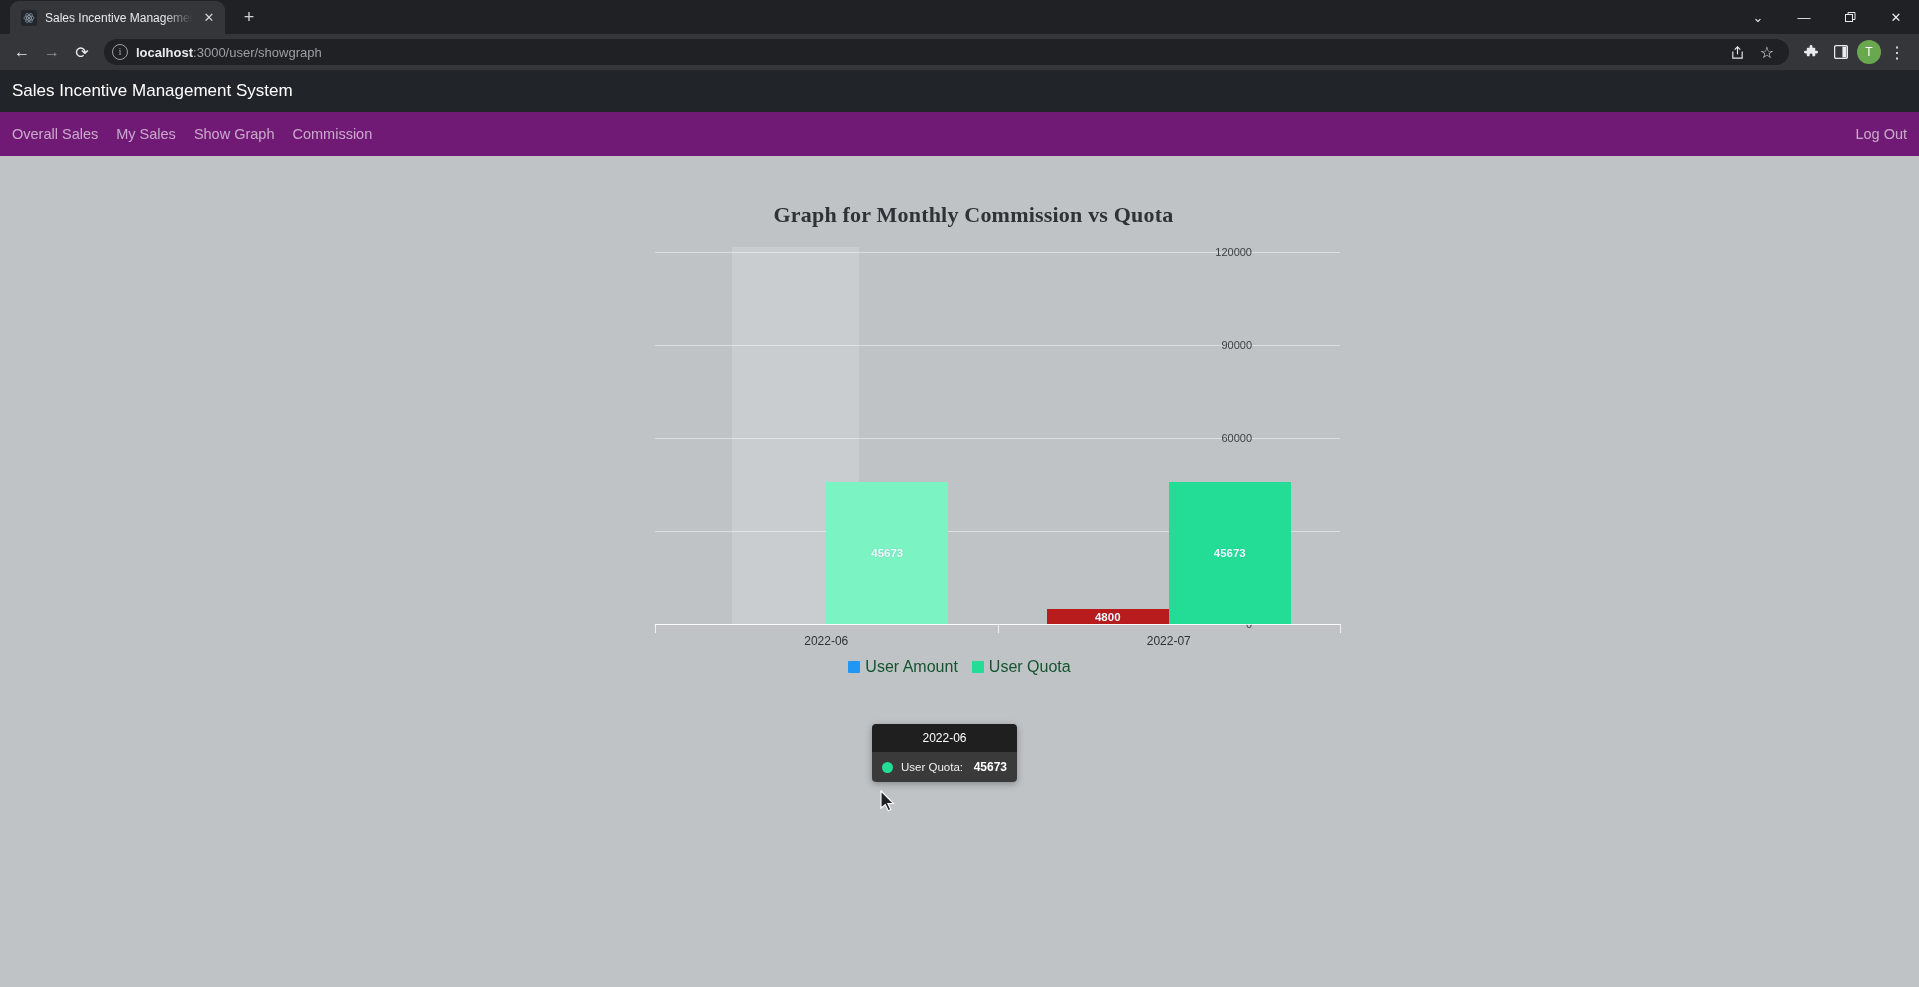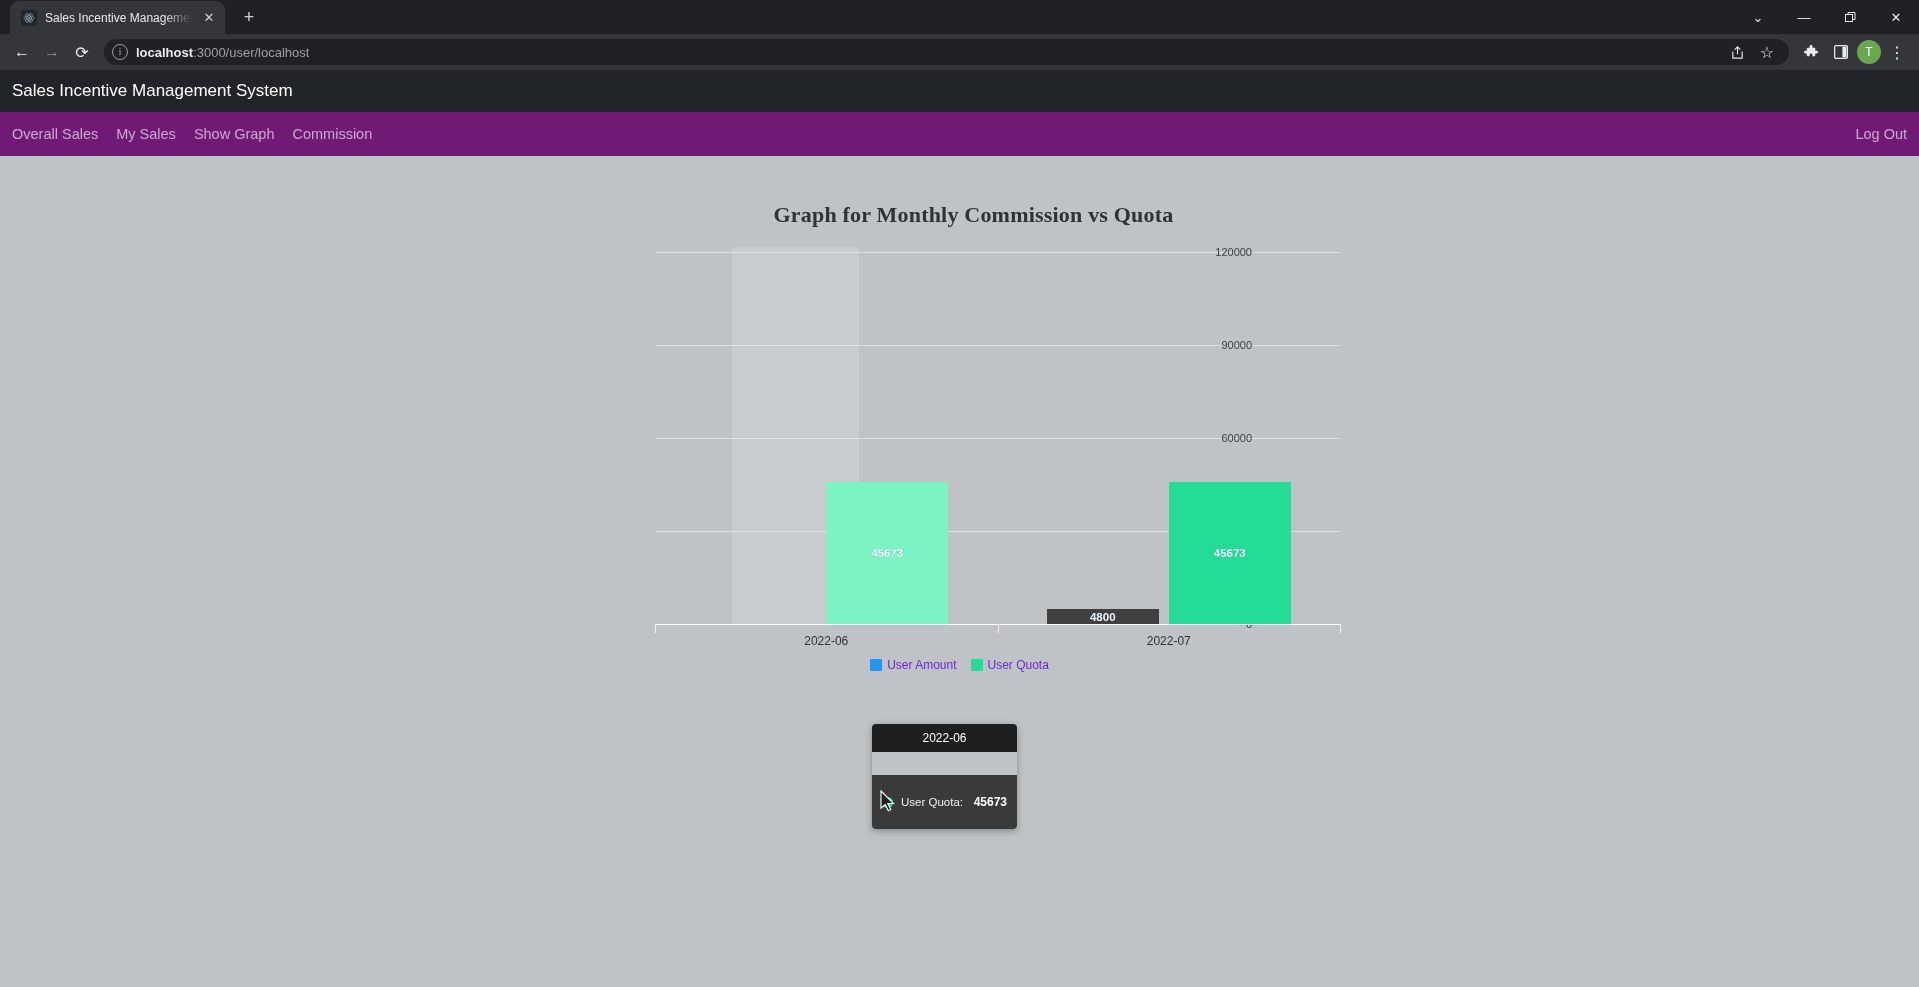--- a/index.html
+++ b/index.html
@@ -257,21 +257,21 @@
     position: absolute;
     top: 406px;
     left: 0; width: 1919px;
     display: flex;
     align-items: center;
     justify-content: center;
     gap: 14px;
   }
   .legend-item { display: flex; align-items: center; gap: 5px; }
   .legend-swatch { width: 12px; height: 12px; border-radius: 1px; }
-  .legend-text { font-size: 12px; color: #6d28d9; }
+  .legend-text { font-size: 16px; color: #14532d; }
 
   
   .tooltip {
     position: absolute;
     width: 145px;
     border-radius: 4px;
     overflow: hidden;
     box-shadow: 0 2px 7px rgba(0,0,0,0.3);
     z-index: 40;
   }
@@ -280,22 +280,21 @@
     color: #fff;
     font-size: 12px;
     text-align: center;
     padding: 7px 0;
   }
   .tt-body {
     background: #3a3a3a;
     display: flex;
     align-items: center;
     gap: 8px;
-    padding: 20px 10px;
-    margin-top: 23px;
+    padding: 8px 10px;
   }
   .tt-dot { width: 11px; height: 11px; border-radius: 50%; flex: 0 0 11px; }
   .tt-key { color: #f1f1f1; font-size: 11.5px; }
   .tt-val { color: #fff; font-size: 12px; font-weight: bold; margin-left: auto; }
 
   .cursor { position: absolute; z-index: 60; }
 </style>
 </head>
 <body>
 
@@ -331,21 +330,21 @@
     </div>
   </div>
 
   <div class="toolbar">
     <div class="tb-icon">←</div>
     <div class="tb-icon dim">→</div>
     <div class="tb-icon">⟳</div>
 
     <div class="omnibox">
       <span class="omni-info">i</span>
-      <span class="omni-url"><b>localhost</b><span>:3000/user/localhost</span></span>
+      <span class="omni-url"><b>localhost</b><span>:3000/user/showgraph</span></span>
       <span class="omni-right">
         <span class="tb-icon">
           <svg width="15" height="15" viewBox="0 0 16 16" fill="none" stroke="#e8eaed" stroke-width="1.2">
               <path d="M3 7v7h10V7"></path>
               <path d="M8 10V2"></path>
               <path d="M5 5l3-3 3 3"></path>
             </svg>
         </span>
         <span class="tb-icon">☆</span>
       </span>
@@ -408,21 +407,21 @@
       <div class="xaxis-line"></div>
       <div id="ticks-layer">
           <div class="xaxis-tick" style="left: 997.5px;"></div>
           <div class="xaxis-tick" style="left: 655px;"></div>
           <div class="xaxis-tick" style="left: 1340px;"></div>
         </div>
       <div class="plot-area" id="bars-layer">
           <div class="bar" style="left: 171.25px; width: 122px; height: 141.586px; background: rgb(124, 243, 194);">
             <span class="bar-label">45673</span>
           </div>
-          <div class="bar" style="left: 391.75px; width: 112px; height: 14.88px; background: #404040;">
+          <div class="bar" style="left: 391.75px; width: 122px; height: 14.88px; background: #b91c1c;">
             <span class="bar-label">4800</span>
           </div>
           <div class="bar" style="left: 513.75px; width: 122px; height: 141.586px; background: rgb(35, 221, 151);">
             <span class="bar-label">45673</span>
           </div>
         </div>
       <div id="xlabels-layer">
           <div class="xtick-label" style="left: 826.25px;">2022-06</div>
           <div class="xtick-label" style="left: 1168.75px;">2022-07</div>
         </div>

